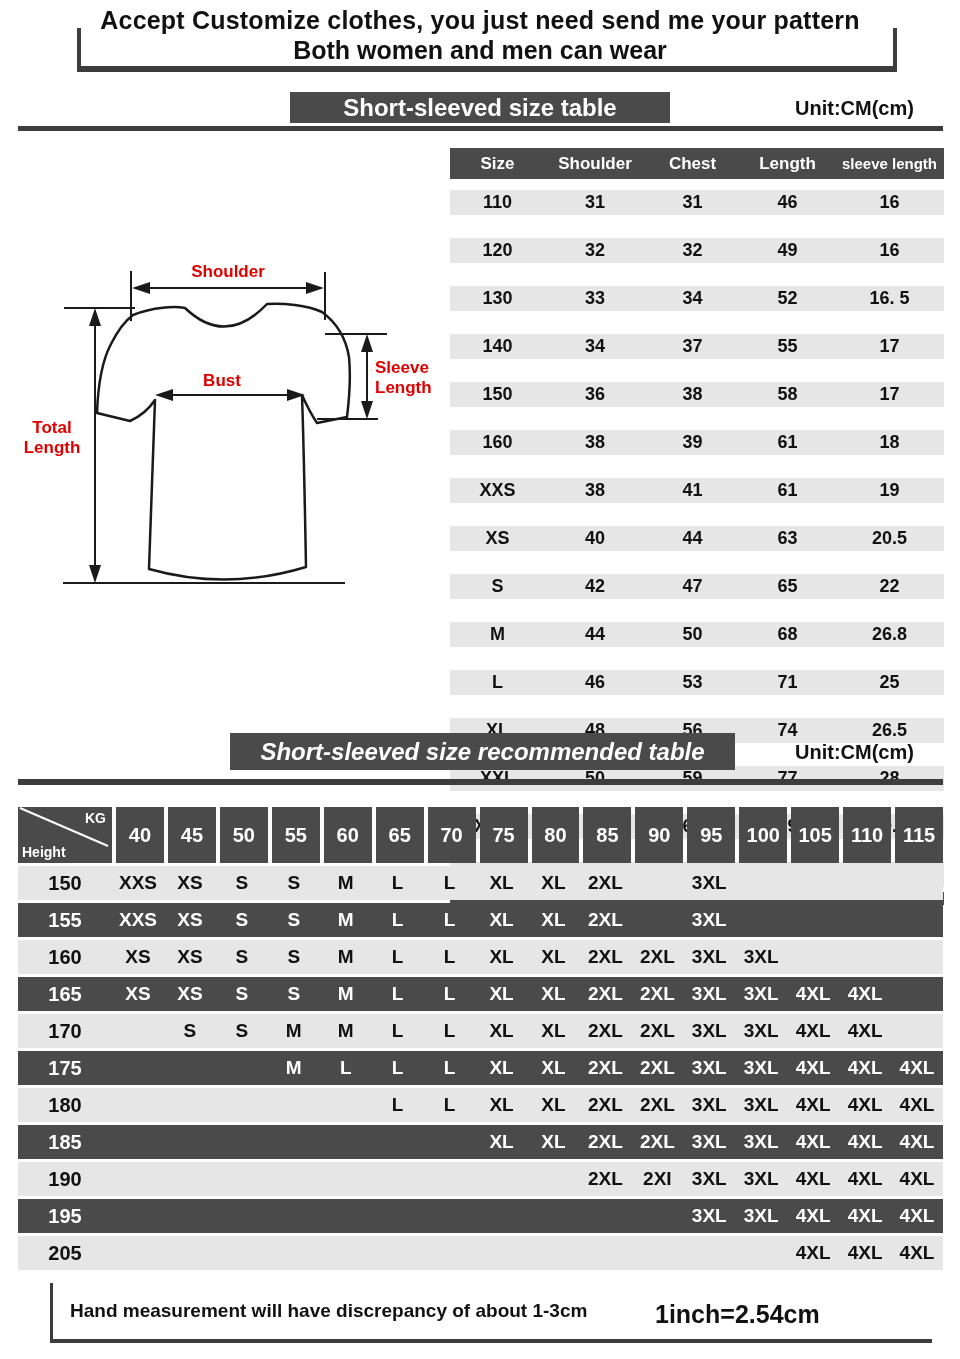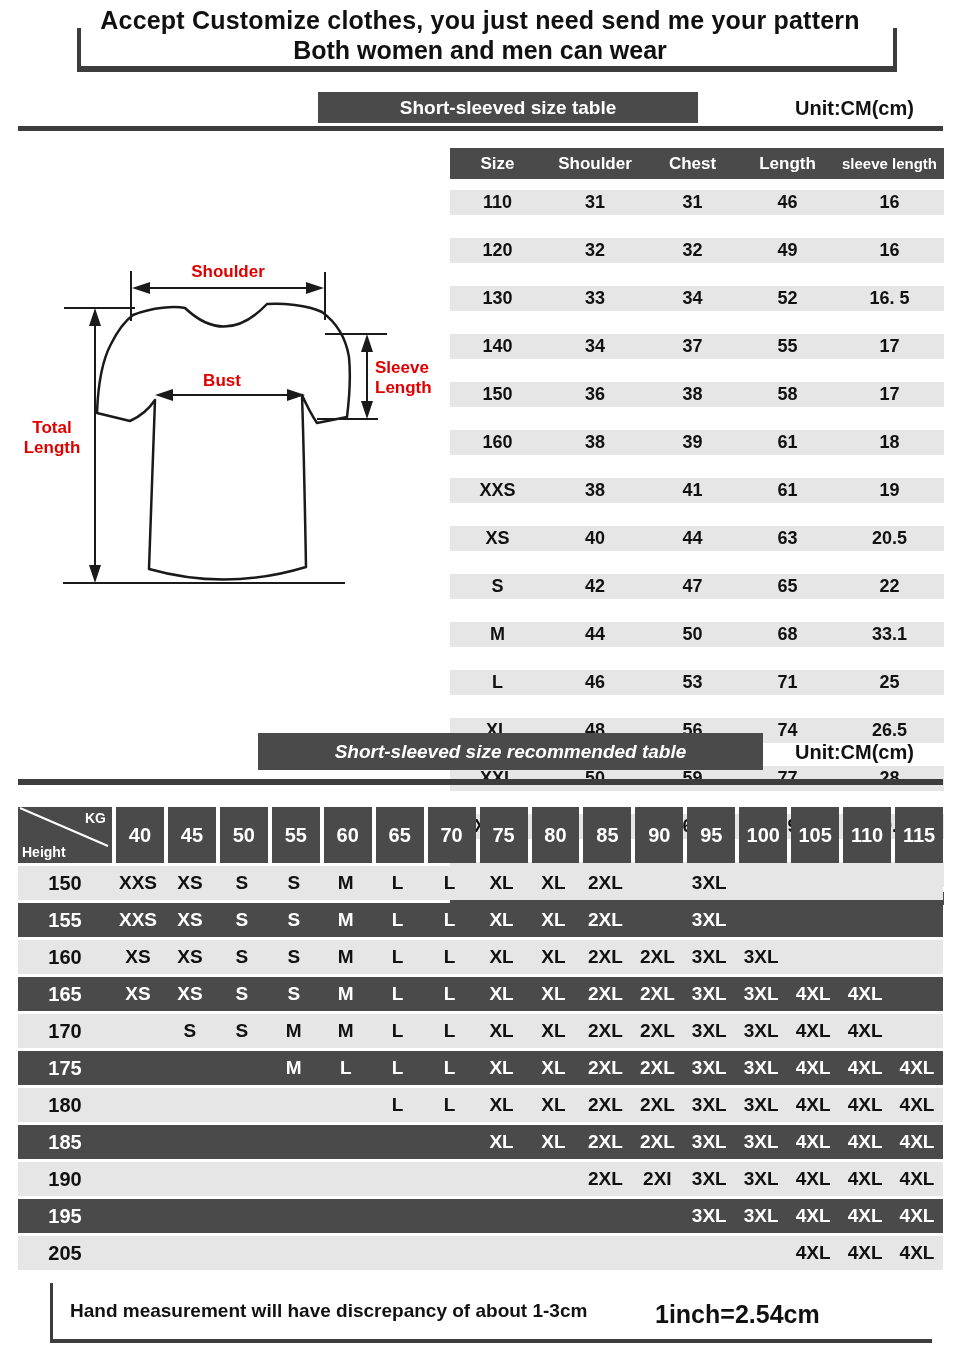--- a/index.html
+++ b/index.html
@@ -7,21 +7,21 @@
     width:960px;height:1359px;position:relative;background:#fff;
     font-family:"Liberation Sans", sans-serif;font-weight:bold;color:#111;
     overflow:hidden;
   }
   
   .banner-box{position:absolute;left:77px;top:28px;width:812px;height:38px;
     border-left:4px solid #3d3d3d;border-right:4px solid #3d3d3d;border-bottom:6px solid #3d3d3d;}
   .banner-line1{position:absolute;left:0;top:6px;width:960px;text-align:center;font-size:25px;letter-spacing:.2px;}
   .banner-line2{position:absolute;left:0;top:36px;width:960px;text-align:center;font-size:25px;}
   
-  .title-bar{position:absolute;background:#4a4a4a;color:#fff;display:flex;align-items:center;justify-content:center;font-size:19px;margin-left:28px;}
+  .title-bar{position:absolute;background:#4a4a4a;color:#fff;display:flex;align-items:center;justify-content:center;font-size:24px;}
   .bar1{left:290px;top:92px;width:380px;height:31px;}
   .bar2{left:230px;top:733px;width:505px;height:37px;font-style:italic;}
   .unit{position:absolute;font-size:20px;color:#111;}
   .unit1{left:795px;top:97px;}
   .unit2{left:795px;top:741px;}
   .divider{position:absolute;left:18px;width:925px;background:#3d3d3d;}
   .div1{top:126px;height:5px;}
   .div2{top:779px;height:6px;}
   
   .size-table{position:absolute;left:450px;top:148px;width:494px;}
@@ -185,21 +185,21 @@
         <div class="size-cell c1">42</div>
         <div class="size-cell c2">47</div>
         <div class="size-cell c3">65</div>
         <div class="size-cell c4">22</div>
       </div>
       <div class="size-row">
         <div class="size-cell c0">M</div>
         <div class="size-cell c1">44</div>
         <div class="size-cell c2">50</div>
         <div class="size-cell c3">68</div>
-        <div class="size-cell c4">33.1</div>
+        <div class="size-cell c4">26.8</div>
       </div>
       <div class="size-row">
         <div class="size-cell c0">L</div>
         <div class="size-cell c1">46</div>
         <div class="size-cell c2">53</div>
         <div class="size-cell c3">71</div>
         <div class="size-cell c4">25</div>
       </div>
       <div class="size-row">
         <div class="size-cell c0">XL</div>

